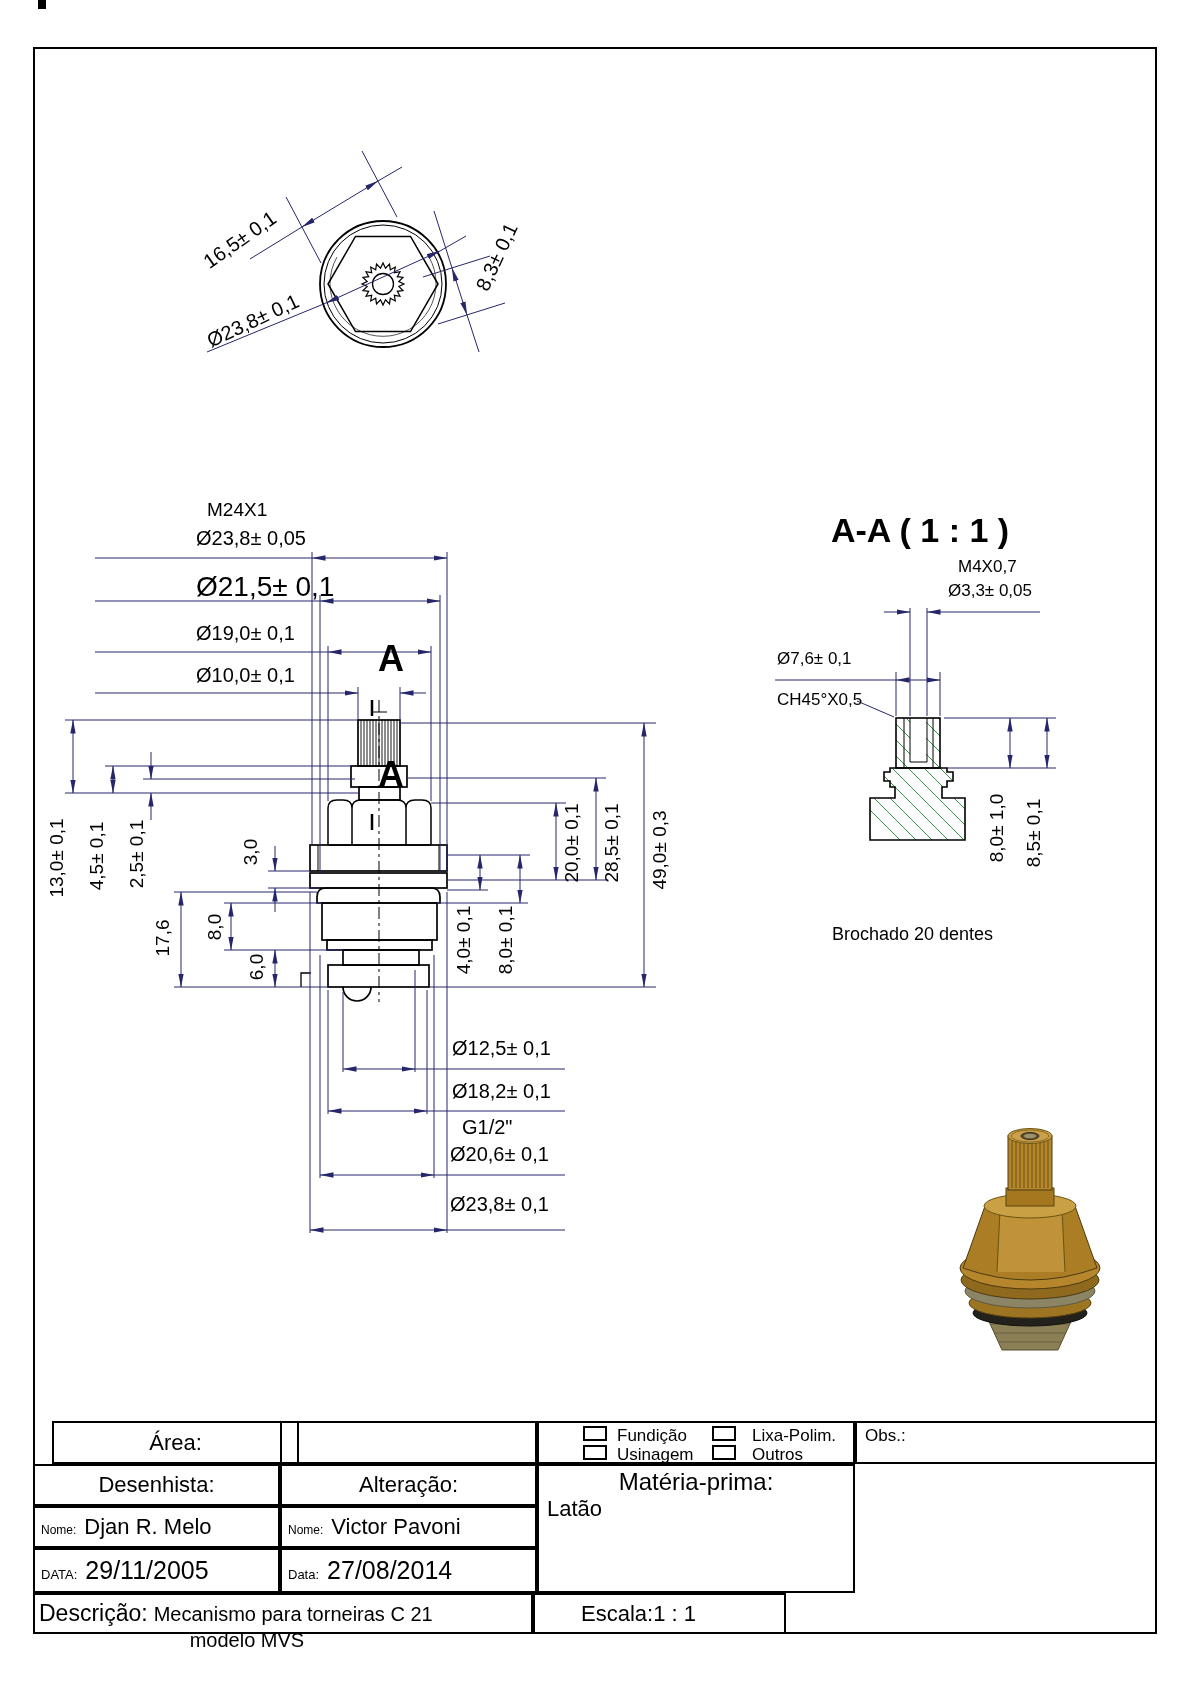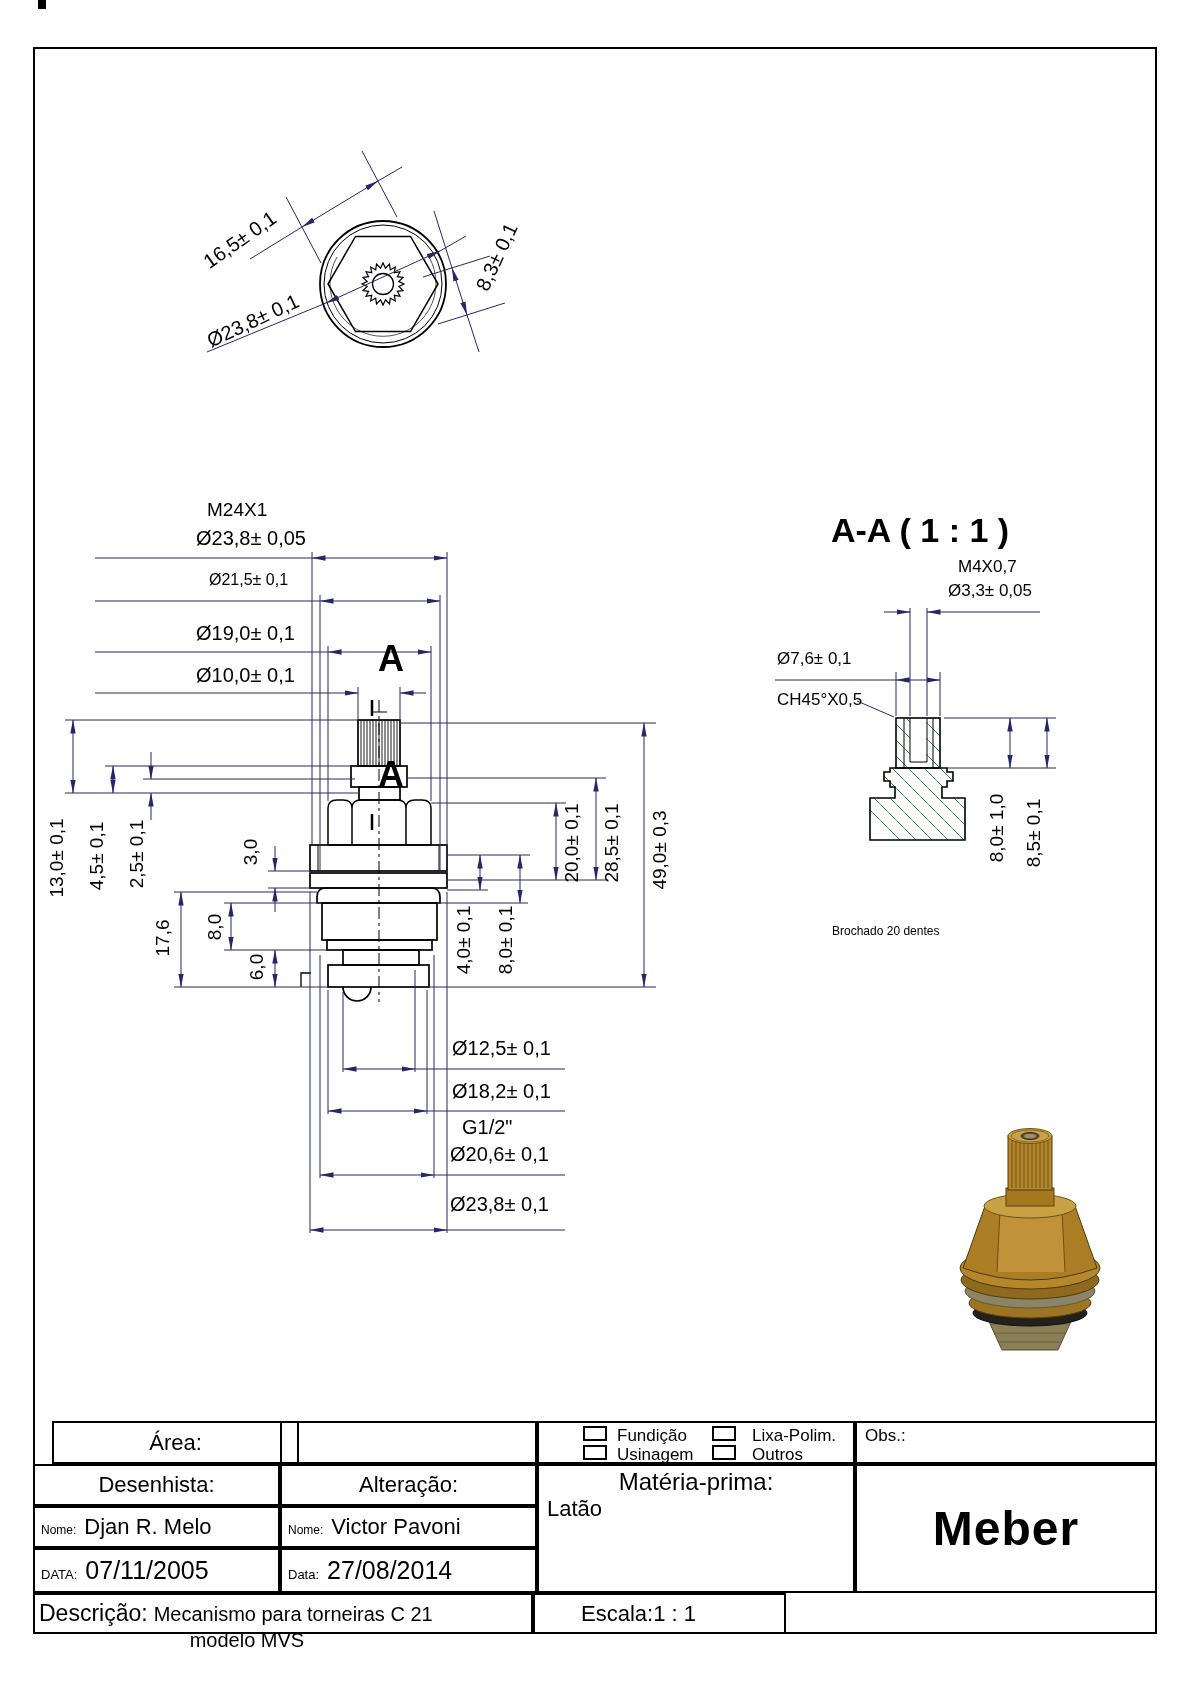--- a/index.html
+++ b/index.html
@@ -253,21 +253,21 @@
       <ellipse cx="1030" cy="1136" rx="6" ry="2.3" fill="#9c8f6a"></ellipse>
     </g>
   </svg>
 
   <div class="lbl" style="left:240px;top:240px;font-size:20px;transform:translate(-50%,-50%) rotate(-35deg);">16,5± 0,1</div>
   <div class="lbl" style="left:253px;top:321px;font-size:20px;transform:translate(-50%,-50%) rotate(-25deg);">Ø23,8± 0,1</div>
   <div class="lbl" style="left:497px;top:257px;font-size:20px;transform:translate(-50%,-50%) rotate(-65deg);">8,3± 0,1</div>
 
   <div class="lbl" style="left:207px;top:500px;font-size:19px;">M24X1</div>
   <div class="lbl" style="left:196px;top:528px;font-size:20px;">Ø23,8± 0,05</div>
-  <div class="lbl" style="left:209px;top:572px;font-size:16px;">Ø21,5± 0,1</div>
+  <div class="lbl" style="left:196px;top:572px;font-size:28px;">Ø21,5± 0,1</div>
   <div class="lbl" style="left:196px;top:623px;font-size:20px;">Ø19,0± 0,1</div>
   <div class="lbl" style="left:196px;top:665px;font-size:20px;">Ø10,0± 0,1</div>
 
   <div class="lbl big-a" style="left:378px;top:640px;">A</div>
   <div class="lbl big-a" style="left:378px;top:756px;">A</div>
 
   <div class="lbl rot" style="left:57px;top:858px;font-size:19px;">13,0± 0,1</div>
   <div class="lbl rot" style="left:97px;top:856px;font-size:19px;">4,5± 0,1</div>
   <div class="lbl rot" style="left:137px;top:854px;font-size:19px;">2,5± 0,1</div>
   <div class="lbl rot" style="left:251px;top:852px;font-size:19px;">3,0</div>
@@ -287,21 +287,21 @@
   <div class="lbl" style="left:450px;top:1144px;font-size:20px;">Ø20,6± 0,1</div>
   <div class="lbl" style="left:450px;top:1194px;font-size:20px;">Ø23,8± 0,1</div>
 
   <div class="lbl ctr" style="left:920px;top:531px;font-size:34px;">A-A  ( 1 : 1 )</div>
   <div class="lbl" style="left:958px;top:558px;font-size:17px;">M4X0,7</div>
   <div class="lbl" style="left:948px;top:582px;font-size:17px;">Ø3,3± 0,05</div>
   <div class="lbl" style="left:777px;top:650px;font-size:17px;">Ø7,6± 0,1</div>
   <div class="lbl" style="left:777px;top:691px;font-size:17px;">CH45°X0,5</div>
   <div class="lbl rot" style="left:997px;top:828px;font-size:19px;">8,0± 1,0</div>
   <div class="lbl rot" style="left:1034px;top:833px;font-size:19px;">8,5± 0,1</div>
-  <div class="lbl" style="left:832px;top:925px;font-size:12px;">Brochado 20 dentes</div>
+  <div class="lbl" style="left:832px;top:925px;font-size:18px;">Brochado 20 dentes</div>
 
   <div class="tb">
 
     <div class="cell centered" style="left:0;top:0;width:247px;height:43px;margin-left:19px;">
       <span class="cap">Área:</span>
     </div>
     <div class="cell" style="left:247px;top:0;width:257px;height:43px;"></div>
     <div class="cell ovl" style="left:504px;top:0;width:318px;height:43px;text-align:center;">
       <span class="cb" style="left:44px;top:3px;"></span>
       <span class="cbl" style="left:78px;top:4px;">Fundição</span>
@@ -319,36 +319,33 @@
     <div class="cell centered" style="left:0;top:43px;width:247px;height:42px;">
       <span class="cap">Desenhista:</span>
     </div>
     <div class="cell centered" style="left:247px;top:43px;width:257px;height:42px;">
       <span class="cap">Alteração:</span>
     </div>
     <div class="cell" style="left:504px;top:43px;width:318px;height:129px;">
       <div style="font-size:24px;text-align:center;padding-top:2px;">Matéria-prima:</div>
       <div style="font-size:22px;padding-left:8px;">Latão</div>
     </div>
-    <div class="cell centered" style="left:822px;top:43px;width:302px;height:129px;">
-      <span class="meber">Meber</span>
-    </div>
 
     <div class="cell namerow" style="left:0;top:85px;width:247px;height:42px;">
       <span class="smalllab">Nome:</span>
       <span style="font-size:22px;">Djan R. Melo</span>
     </div>
     <div class="cell namerow" style="left:247px;top:85px;width:257px;height:42px;">
       <span class="smalllab">Nome:</span>
       <span style="font-size:22px;">Victor Pavoni</span>
     </div>
 
     <div class="cell namerow" style="left:0;top:127px;width:247px;height:45px;">
       <span style="font-size:13px;">DATA:</span>
-      <span style="font-size:25px;">07/11/2005</span>
+      <span style="font-size:25px;">29/11/2005</span>
     </div>
     <div class="cell namerow" style="left:247px;top:127px;width:257px;height:45px;">
       <span style="font-size:13px;">Data:</span>
       <span style="font-size:25px;">27/08/2014</span>
     </div>
 
     <div class="cell ovl" style="left:0;top:172px;width:500px;height:41px;">
       <div style="display:flex;align-items:baseline;gap:6px;padding:5px 0 0 4px;">
         <span style="font-size:23px;">Descrição:</span>
         <div style="font-size:20px;">

